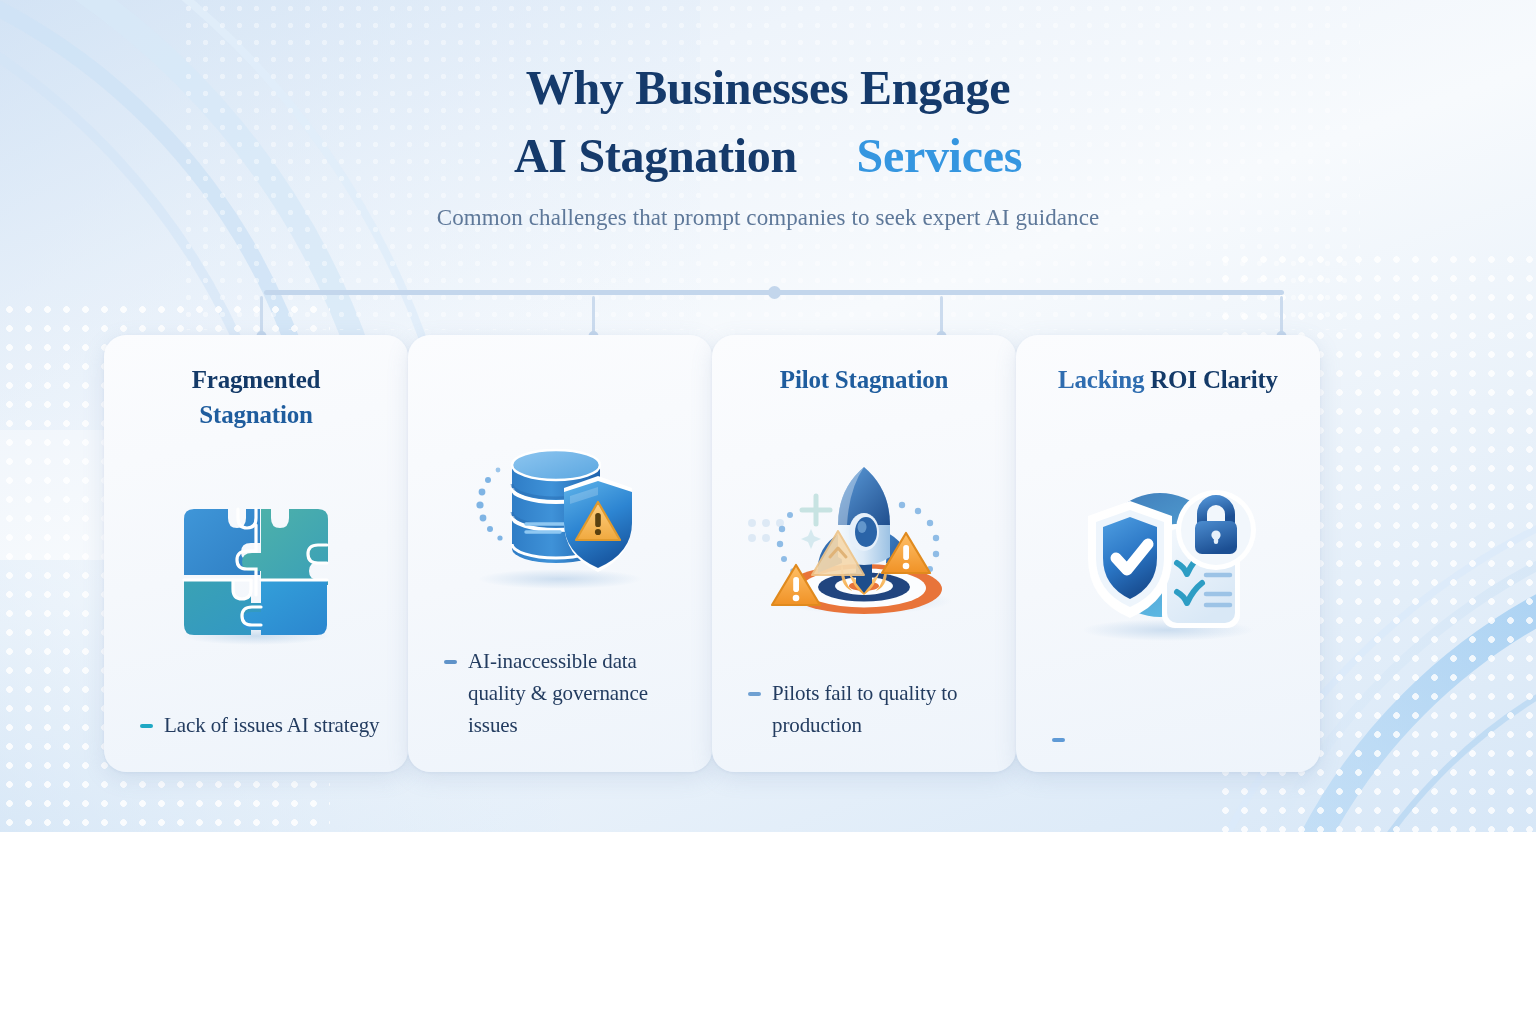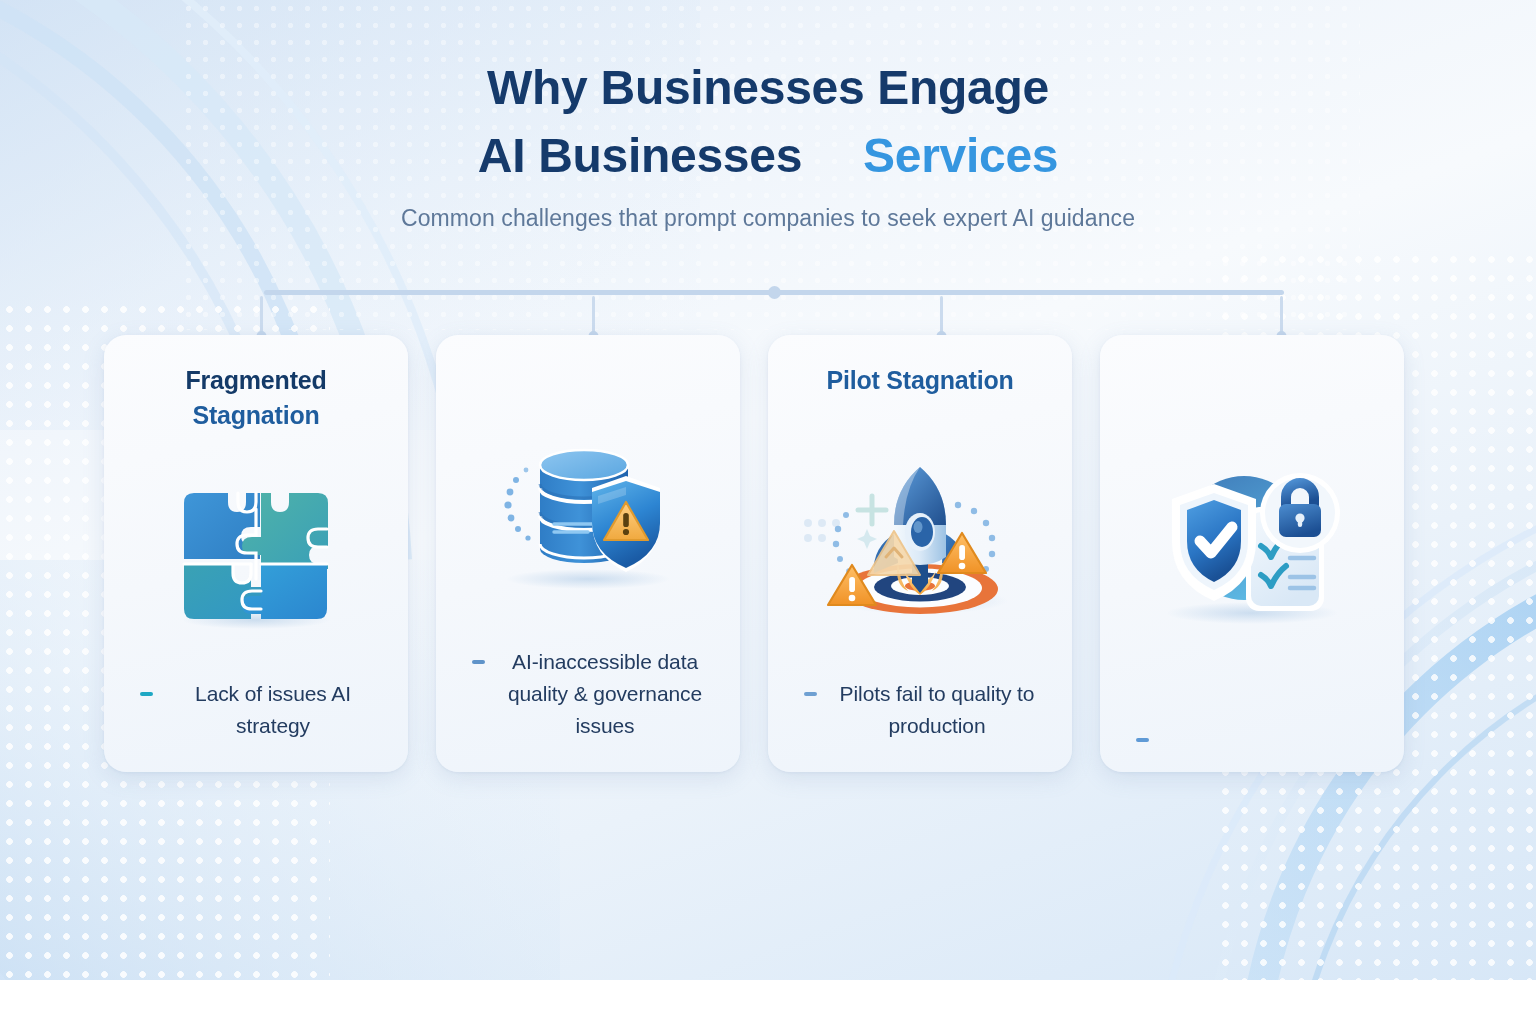--- a/index.html
+++ b/index.html
@@ -7,24 +7,25 @@
   html, body {
     width: 1536px;
     height: 1024px;
     overflow: hidden;
     font-family: "Liberation Sans", sans-serif;
   }
 
   #stage {
     position: relative;
     width: 1536px;
-    height: 980px;
+    height: 832px;
     background:
       linear-gradient(160deg, #dfeaf7 0%, #eef4fb 22%, #f7fafd 45%, #eaf2fa 68%, #d7e7f7 100%);
     overflow: hidden;
+    font-family: Liberation Serif, serif;
   }
 
   
   .bg-svg {
     position: absolute;
     inset: 0;
     width: 1536px;
     height: 1024px;
     pointer-events: none;
   }
@@ -118,21 +119,20 @@
   }
 
   
   .cards {
     position: absolute;
     left: 104px;
     top: 335px;
     width: 1328px;
     height: 437px;
     display: flex;
-    gap: 28px;
   }
   .card {
     position: relative;
     width: 304px;
     height: 437px;
     border-radius: 22px;
     background: linear-gradient(168deg, #fbfcfe 0%, #f5f8fc 52%, #eef4fb 100%);
     box-shadow: 0 6px 22px rgba(104,138,180,0.16), 0 1px 3px rgba(104,138,180,0.10);
     padding: 28px 22px 0 22px;
     display: flex;
@@ -158,21 +158,20 @@
     justify-content: center;
     margin-top: 2px;
   }
   .card-icon svg { display: block; }
 
   .card-bullet {
     display: flex;
     align-items: flex-start;
     gap: 11px;
     padding: 0 4px 30px 14px;
-    text-align: center;
   }
   .dash {
     flex: none;
     width: 13px; height: 4px;
     border-radius: 2px;
     margin-top: 14px;
   }
   .bullet-text {
     font-size: 21px;
     line-height: 1.52;
@@ -225,21 +224,21 @@
     <path d="M -120,760 A 520,520 0 0 0 420,1160" fill="none" stroke="#d4e6f7" stroke-width="22" opacity="0.55"></path>
   </svg>
 
   <div class="dots-top"></div>
   <div class="dots-left"></div>
   <div class="dots-right"></div>
 
   <div class="header">
     <div class="title">
       <div>Why Businesses Engage</div>
-      <div><span>AI Businesses </span><span class="accent">Services</span></div>
+      <div><span>AI Stagnation </span><span class="accent">Services</span></div>
     </div>
     <div class="subtitle">Common challenges that prompt companies to seek expert AI guidance</div>
   </div>
 
   <div class="connector">
     <div class="conn-line"></div>
     <div class="conn-hub"></div>
 
     <div class="conn-drop" style="left:-4px"></div>
     <div class="conn-dot" style="left:-4px"></div>
@@ -481,20 +480,23 @@
           </g>
         </svg>
       </div>
       <div class="card-bullet">
         <span class="dash" style="background:#6fa0d2"></span>
         <span class="bullet-text">Pilots fail to quality to production</span>
       </div>
     </div>
 
     <div class="card">
+      <div class="card-title">
+        <span class="t-light">Lacking </span><span class="t-dark">ROI Clarity</span>
+      </div>
       <div class="card-icon">
         <svg width="240" height="180" viewBox="0 0 240 180">
           <defs>
             <linearGradient id="blobG" x1="0" y1="0" x2="0.5" y2="1">
               <stop offset="0%" stop-color="#2f6fb3"></stop>
                 <stop offset="100%" stop-color="#4fb2e0"></stop>
             </linearGradient>
             <linearGradient id="shd4" x1="0" y1="0" x2="0.4" y2="1">
               <stop offset="0%" stop-color="#4f9fe2"></stop>
                 <stop offset="60%" stop-color="#2a75c4"></stop>

